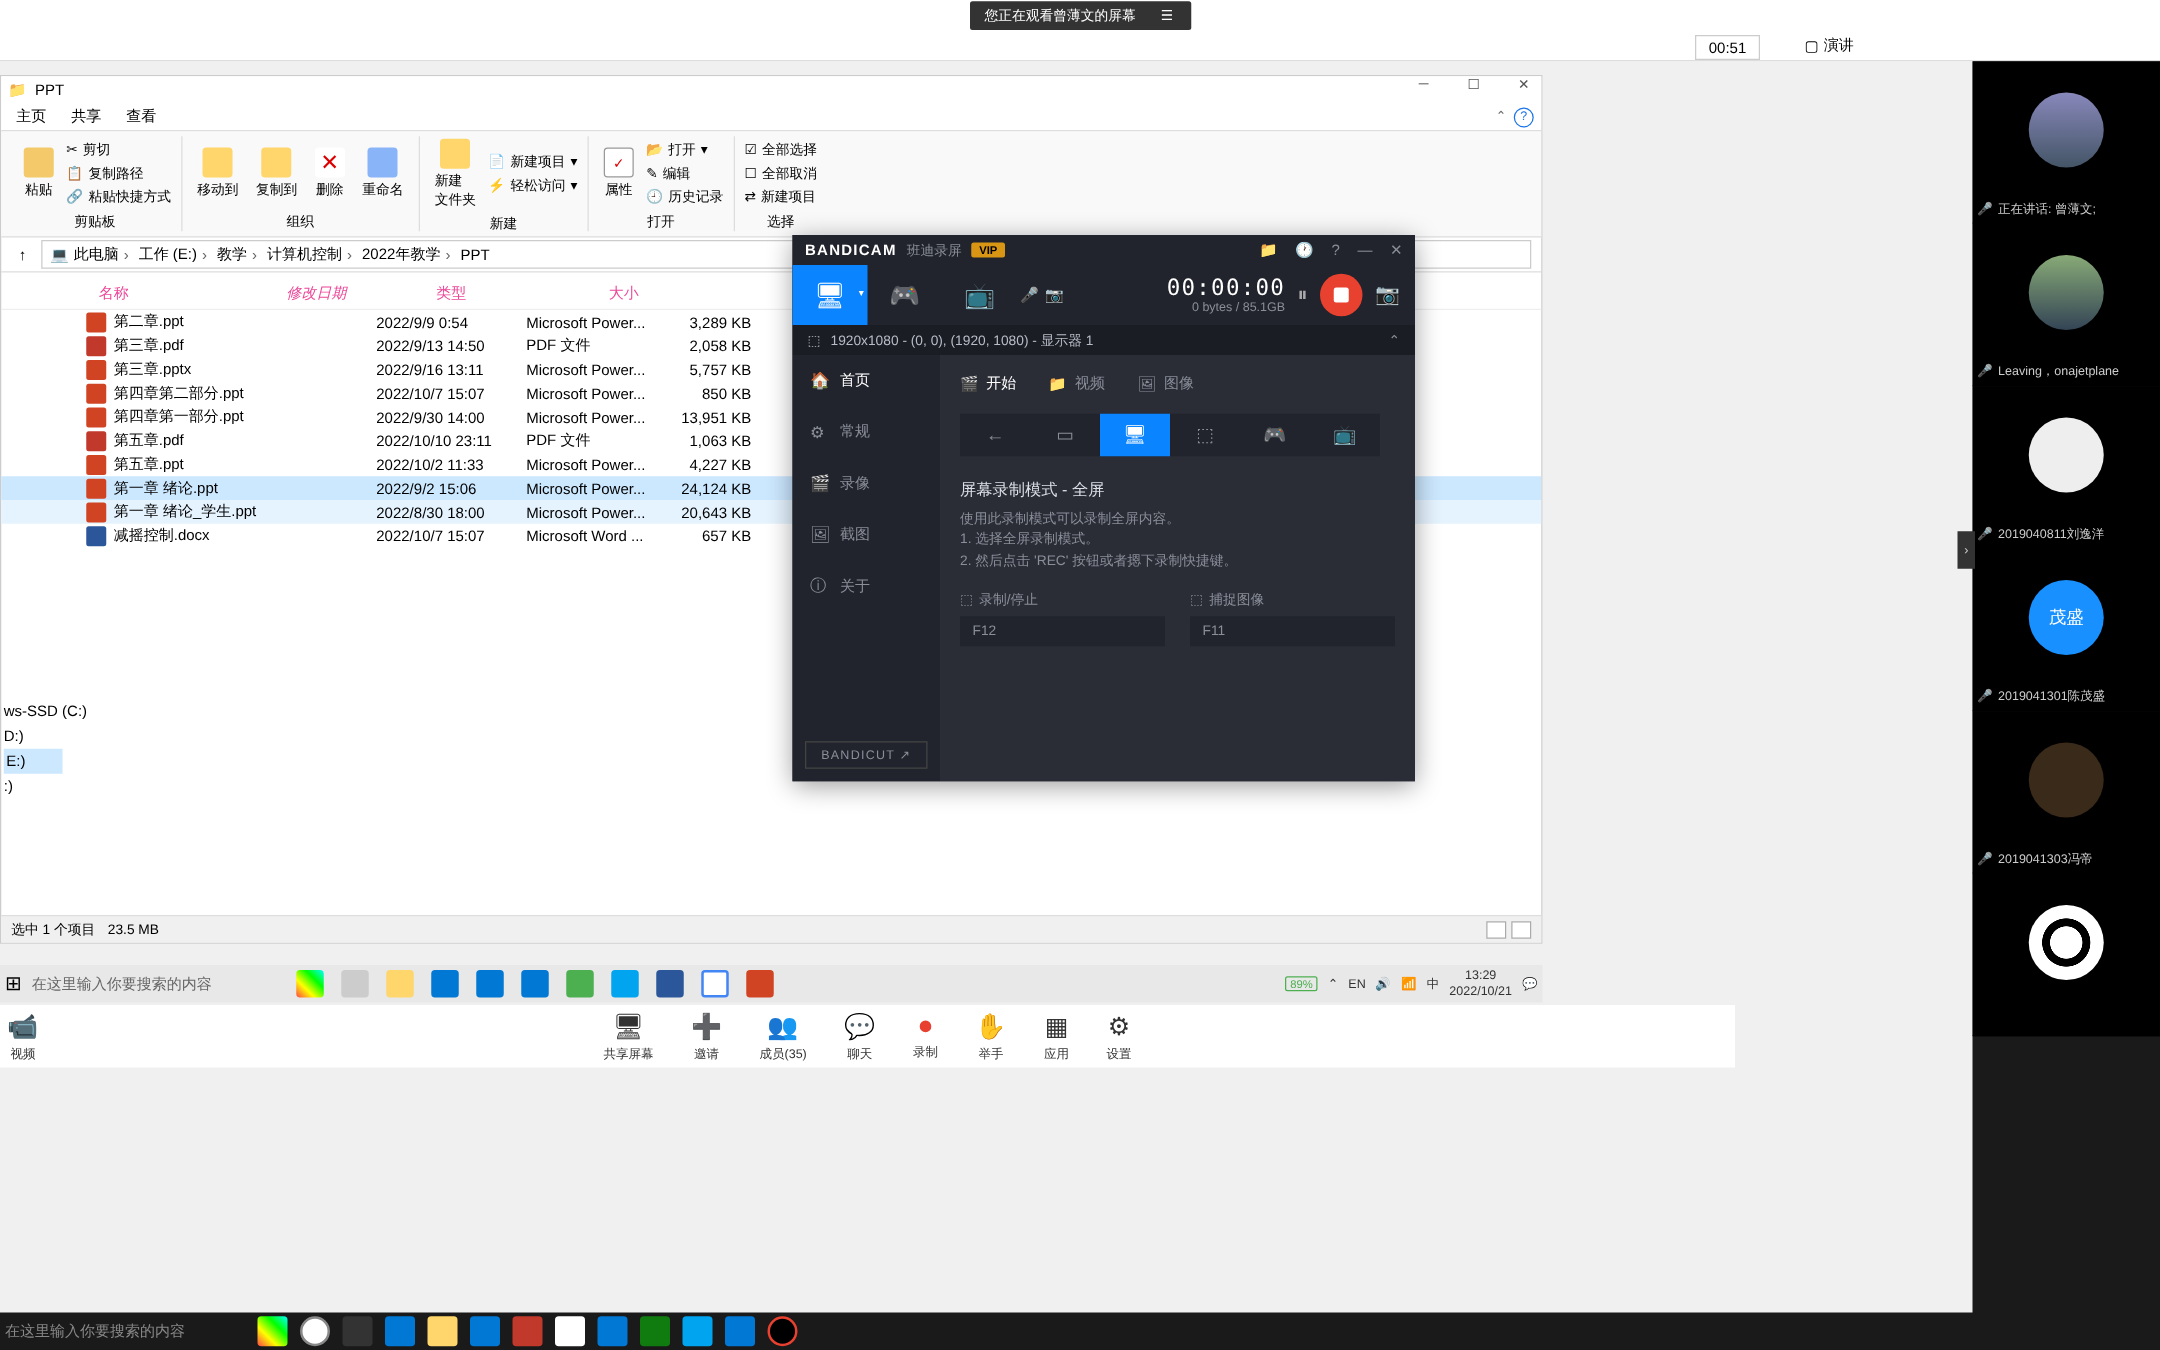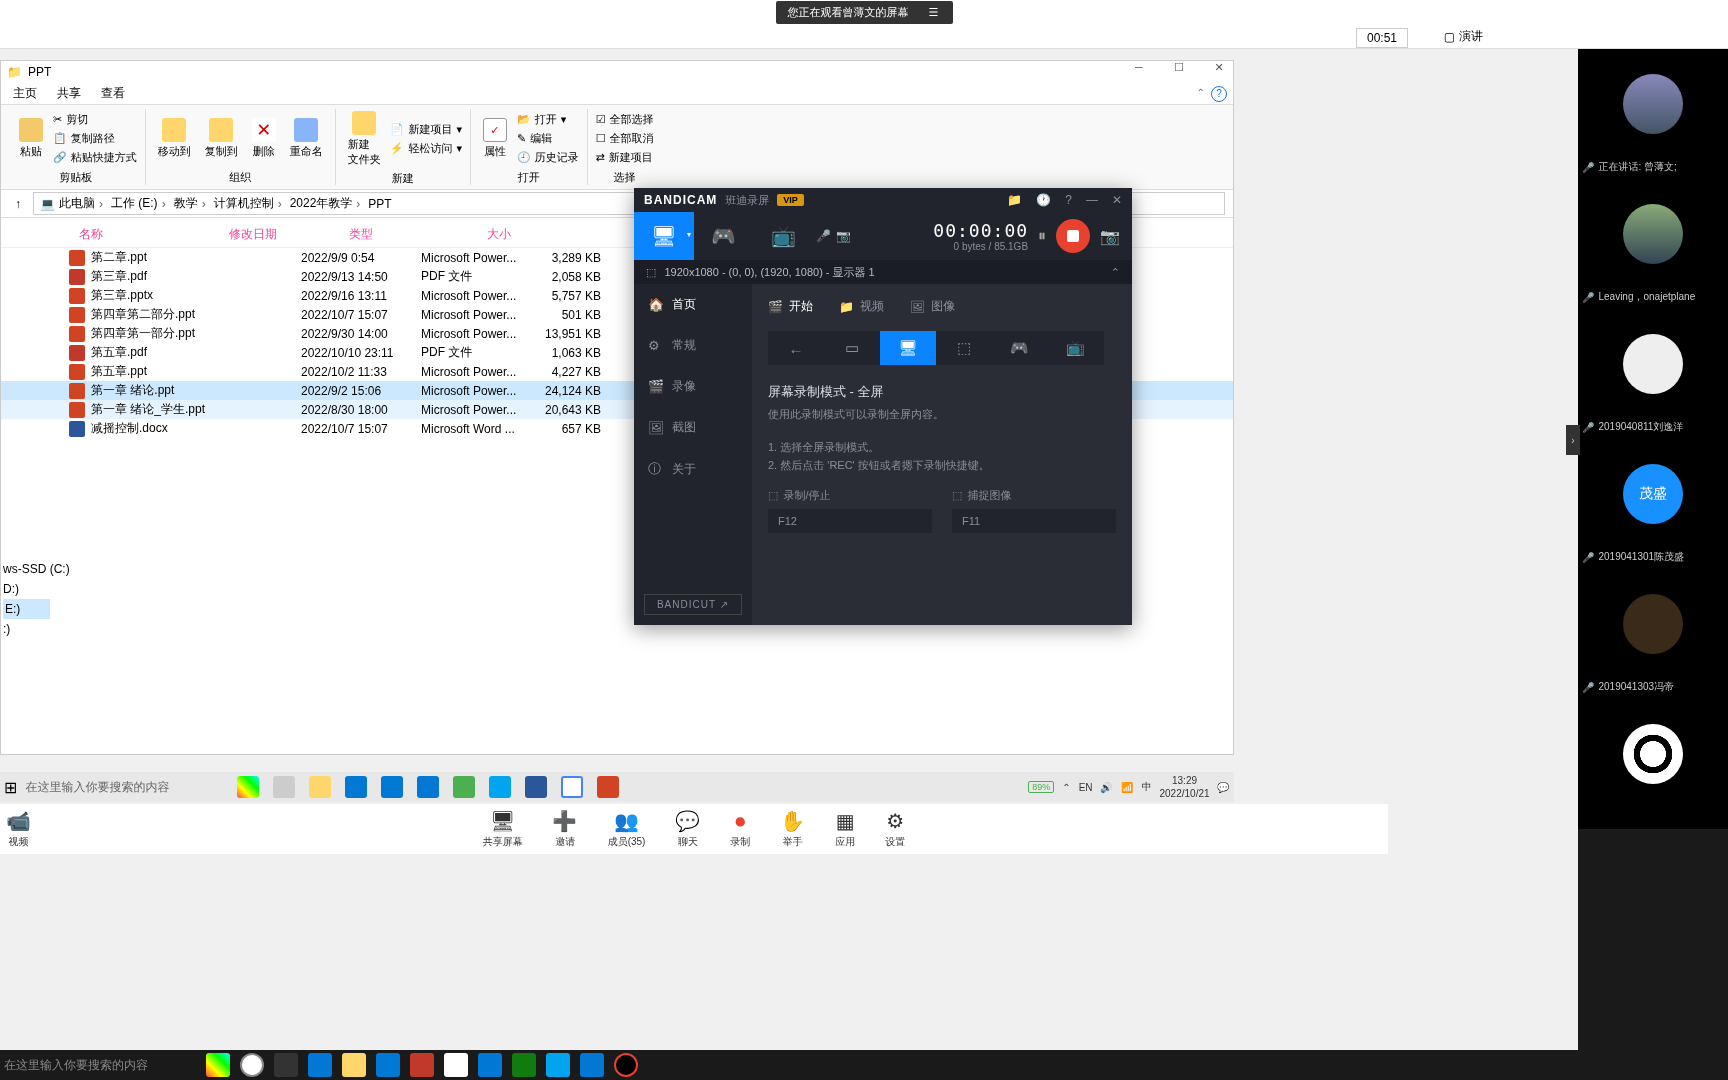--- a/index.html
+++ b/index.html
@@ -28,21 +28,21 @@
 .ribbon-item-sm{display:flex;align-items:center;gap:4px;font-size:11px;padding:1px 0;}
 .ribbon-col{display:flex;flex-direction:column;gap:2px;justify-content:center;}
 .breadcrumb-bar{height:28px;border-bottom:1px solid #ddd;display:flex;align-items:center;padding:0 8px;gap:6px;font-size:12px;}
 .breadcrumb-bar .bc{display:flex;align-items:center;gap:4px;border:1px solid #ccc;padding:2px 6px;flex:1;background:#fff;}
 .bc span{display:flex;align-items:center;}
 .bc .sep::after{content:"›";margin:0 4px;color:#666;}
 .file-list{padding:4px 0;}
 .file-header{display:flex;font-size:12px;padding:4px 8px;border-bottom:1px solid #eee;}
 .file-header .col{color:#ec4899;}
 .col-name{width:220px;padding-left:70px;}
-.col-date-h{width:120px;}
+.col-date-h{width:120px;font-style:italic;}
 .col-type{width:120px;}
 .col-size{width:60px;text-align:center;}
 .file-row{display:flex;font-size:12px;padding:2px 8px;align-items:center;height:19px;}
 .file-row.selected{background:#cce8ff;}
 .file-row.hover{background:#e5f3ff;}
 .file-icon{width:16px;height:16px;margin-left:60px;margin-right:6px;background:#d04424;border-radius:2px;}
 .file-icon.pdf{background:#c1392b;}
 .file-icon.docx{background:#2b579a;}
 .fr-name{width:210px;white-space:nowrap;overflow:hidden;}
 .fr-date{width:120px;}
@@ -80,21 +80,21 @@
 .bc-side-item.active{color:#fff;}
 .bc-side-item .ic{width:14px;font-size:13px;}
 .bandicut-badge{margin:auto 10px 10px 10px;border:1px solid #444;padding:4px 8px;font-size:10px;color:#8a8e98;text-align:center;letter-spacing:1px;}
 .bc-main{flex:1;background:#2a2d36;padding:14px 16px;}
 .bc-top-tabs{display:flex;gap:26px;font-size:12px;margin-bottom:16px;}
 .bc-top-tabs .tab{display:flex;align-items:center;gap:6px;color:#8a8e98;}
 .bc-top-tabs .tab.active{color:#fff;}
 .bc-mode-icons{display:flex;gap:0;margin-bottom:18px;}
 .bc-mi{width:56px;height:34px;background:#21242c;display:flex;align-items:center;justify-content:center;color:#8a8e98;font-size:15px;}
 .bc-mi.active{background:#0a84ff;color:#fff;}
-.bc-desc{margin-bottom:16px;}
+.bc-desc{margin-bottom:0;}
 .bc-desc .title{color:#dcdfe6;font-size:13px;margin-bottom:6px;}
 .bc-desc .sub{font-size:11px;color:#8a8e98;}
 .bc-steps{font-size:11px;color:#8a8e98;line-height:18px;margin-bottom:14px;}
 .bc-action-row{display:flex;align-items:center;gap:20px;margin-bottom:20px;}
 .bc-stop-btn{background:#1a1d24;padding:8px 14px;display:flex;align-items:center;gap:8px;font-size:12px;color:#dcdfe6;}
 .bc-stop-btn .dot{width:18px;height:18px;background:#e8412f;border-radius:50%;display:flex;align-items:center;justify-content:center;}
 .bc-stop-btn .dot::before{content:"";width:7px;height:7px;background:#fff;border-radius:1px;}
 .bc-help-link{color:#8a8e98;text-decoration:underline;font-size:11px;}
 .bc-hotkeys{display:flex;gap:20px;}
 .bc-hk{flex:1;}
@@ -281,21 +281,21 @@
     <div class="fr-name">第三章.pptx</div>
     <div class="fr-date">2022/9/16 13:11</div>
     <div class="fr-type">Microsoft Power...</div>
     <div class="fr-size">5,757 KB</div>
         </div>
         <div class="file-row">
           <div class="file-icon ppt"></div>
     <div class="fr-name">第四章第二部分.ppt</div>
     <div class="fr-date">2022/10/7 15:07</div>
     <div class="fr-type">Microsoft Power...</div>
-    <div class="fr-size">501 KB</div>
+    <div class="fr-size">850 KB</div>
         </div>
         <div class="file-row">
           <div class="file-icon ppt"></div>
     <div class="fr-name">第四章第一部分.ppt</div>
     <div class="fr-date">2022/9/30 14:00</div>
     <div class="fr-type">Microsoft Power...</div>
     <div class="fr-size">13,951 KB</div>
         </div>
         <div class="file-row">
           <div class="file-icon pdf"></div>
@@ -332,20 +332,28 @@
     <div class="fr-type">Microsoft Word ...</div>
     <div class="fr-size">657 KB</div>
         </div>
       </div>
   </div>
   <div class="nav-tree">
     <div>ws-SSD (C:)</div>
     <div>D:)</div>
     <div><span class="sel">E:)</span></div>
     <div>:)</div>
+  </div>
+  <div class="status-bar">
+    <span>选中 1 个项目</span>
+    <span>23.5 MB</span>
+    <div class="view-icons">
+      <span></span>
+      <span></span>
+    </div>
   </div>
 </div>
 
 <div class="bandicam">
   <div class="bc-title">
     <span class="logo">BANDICAM</span>
     <span class="sub">班迪录屏</span>
     <span class="vip">VIP</span>
     <div class="ctrl">
       <span>📁</span>

